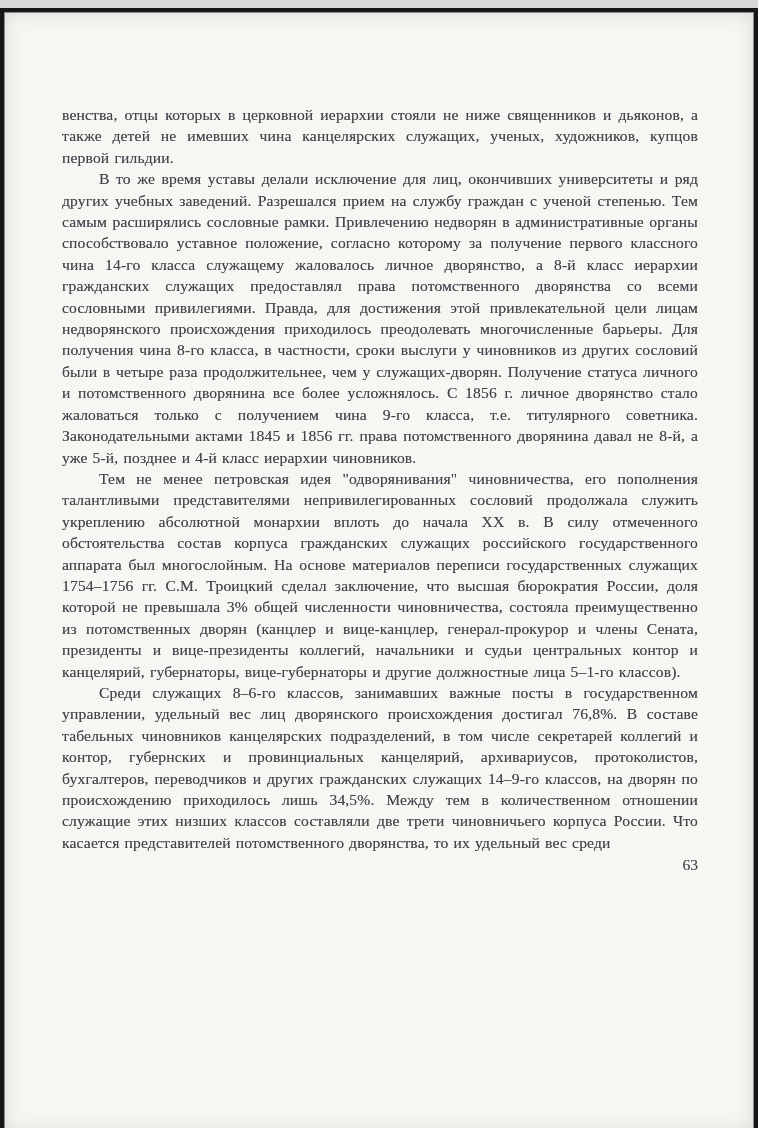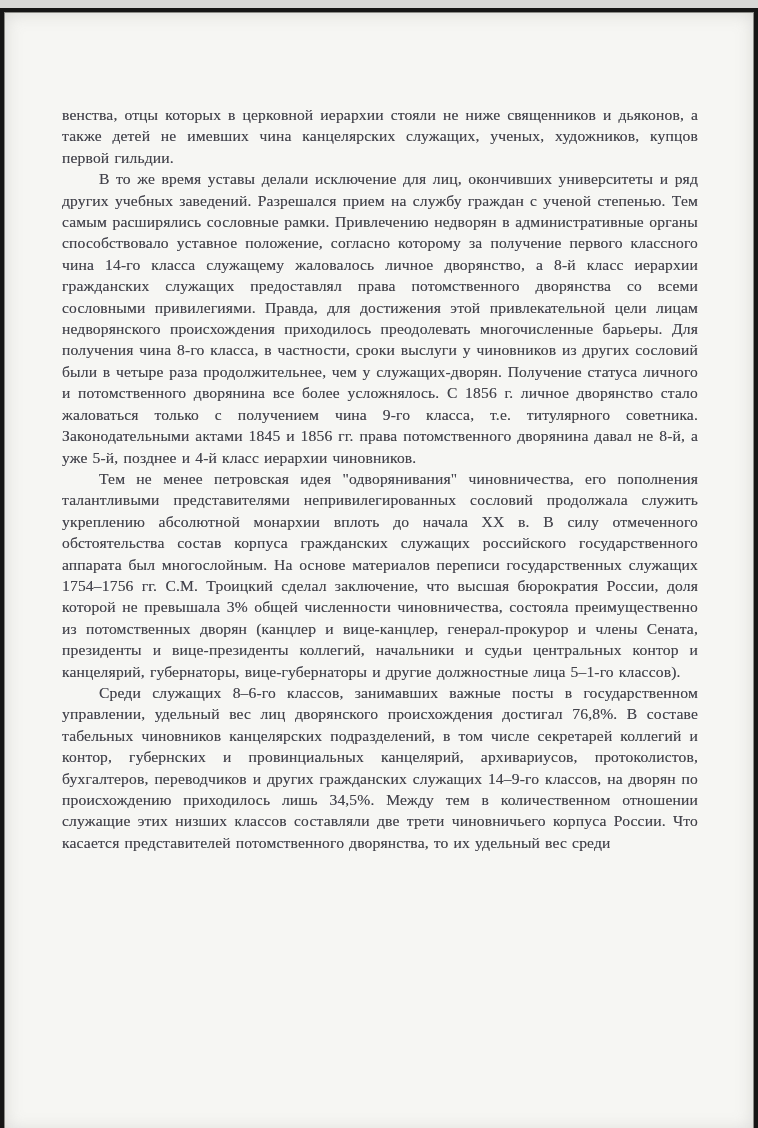--- a/index.html
+++ b/index.html
@@ -51,14 +51,15 @@
 <body>
 
 <div class="scan">
   <div class="page-body">
     <div>
         <p class="para">венства, отцы которых в церковной иерархии стояли не ниже священников и дьяконов, а также детей не имевших чина канцелярских служащих, ученых, художников, купцов первой гильдии.</p>
         <p class="para indent">В то же время уставы делали исключение для лиц, окончивших университеты и ряд других учебных заведений. Разрешался прием на службу граждан с ученой степенью. Тем самым расширялись сословные рамки. Привлечению недворян в административные органы способствовало уставное положение, согласно которому за получение первого классного чина 14-го класса служащему жаловалось личное дворянство, а 8-й класс иерархии гражданских служащих предоставлял права потомственного дворянства со всеми сословными привилегиями. Правда, для достижения этой привлекательной цели лицам недворянского происхождения приходилось преодолевать многочисленные барьеры. Для получения чина 8-го класса, в частности, сроки выслуги у чиновников из других сословий были в четыре раза продолжительнее, чем у служащих-дворян. Получение статуса личного и потомственного дворянина все более усложнялось. С 1856 г. личное дворянство стало жаловаться только с получением чина 9-го класса, т.е. титулярного советника. Законодательными актами 1845 и 1856 гг. права потомственного дворянина давал не 8-й, а уже 5-й, позднее и 4-й класс иерархии чиновников.</p>
         <p class="para indent">Тем не менее петровская идея "одворянивания" чиновничества, его пополнения талантливыми представителями непривилегированных сословий продолжала служить укреплению абсолютной монархии вплоть до начала XX в. В силу отмеченного обстоятельства состав корпуса гражданских служащих российского государственного аппарата был многослойным. На основе материалов переписи государственных служащих 1754–1756 гг. С.М. Троицкий сделал заключение, что высшая бюрократия России, доля которой не превышала 3% общей численности чиновничества, состояла преимущественно из потомственных дворян (канцлер и вице-канцлер, генерал-прокурор и члены Сената, президенты и вице-президенты коллегий, начальники и судьи центральных контор и канцелярий, губернаторы, вице-губернаторы и другие должностные лица 5–1-го классов).</p>
         <p class="para indent">Среди служащих 8–6-го классов, занимавших важные посты в государственном управлении, удельный вес лиц дворянского происхождения достигал 76,8%. В составе табельных чиновников канцелярских подразделений, в том числе секретарей коллегий и контор, губернских и провинциальных канцелярий, архивариусов, протоколистов, бухгалтеров, переводчиков и других гражданских служащих 14–9-го классов, на дворян по происхождению приходилось лишь 34,5%. Между тем в количественном отношении служащие этих низших классов составляли две трети чиновничьего корпуса России. Что касается представителей потомственного дворянства, то их удельный вес среди</p>
       </div>
+    <div class="page-number">63</div>
   </div>
 </div>
 
 </body></html>

